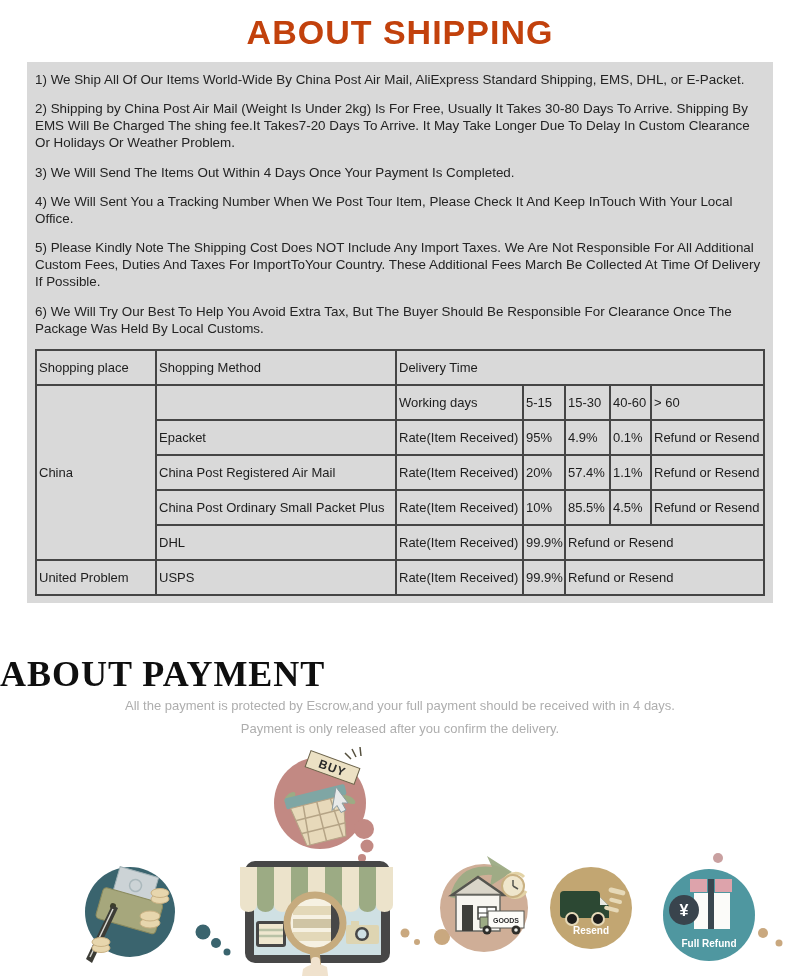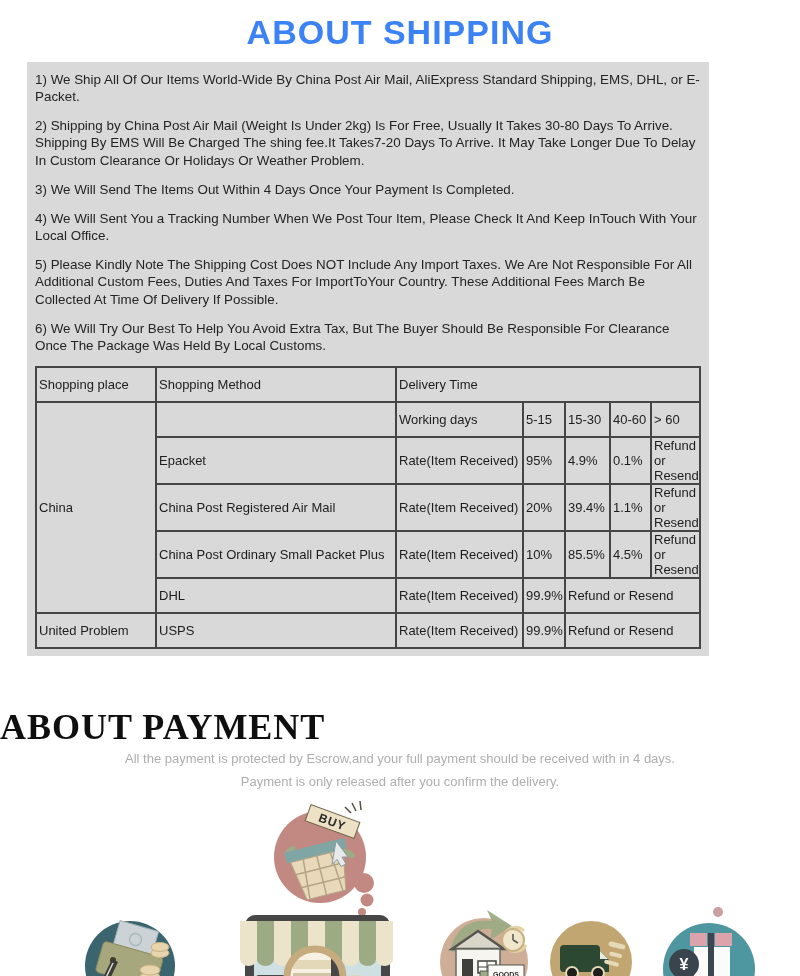--- a/index.html
+++ b/index.html
@@ -1,22 +1,22 @@
 <!DOCTYPE html>
 <html><head>
 <meta charset="utf-8">
 <style>
   html,body { margin:0; padding:0; background:#ffffff; }
   body { width:800px; height:976px; overflow:hidden; font-family:"Liberation Sans", sans-serif; }
   .page { position:relative; width:800px; height:976px; background:#fff; }
 
   .shipping-title { margin:0; padding-top:13px; text-align:center; font-size:34px;
-    font-weight:700; letter-spacing:1px; color:#3b82f6; }
-
-  .panel { margin:10px 0 0 27px; width:682px; box-sizing:border-box;
+    font-weight:700; letter-spacing:1px; color:#c2410c; }
+
+  .panel { margin:10px 0 0 27px; width:746px; box-sizing:border-box;
     background:#d9d9d9; padding:9px 8px 4px 8px; color:#242424; }
   .panel p { margin:0 0 12px 0; font-size:13.4px; line-height:1.28; }
 
   table.ship { border-collapse:collapse; width:100%; table-layout:fixed;
     margin:8px 0 3px 0; background:transparent; }
   table.ship td { border:2px solid #454545; height:33px; 
     vertical-align:middle; font-size:13px; color:#1d1d1d; padding:0 2px; overflow:hidden; }
 
   .payment-title { margin:50px 0 0 0; text-align:left;
     font-family:"Liberation Serif", serif; font-weight:700; font-size:36px;
@@ -73,21 +73,21 @@
         <td>Rate(Item Received)</td>
         <td>95%</td>
         <td>4.9%</td>
         <td>0.1%</td>
         <td>Refund or Resend</td>
       </tr>
       <tr>
         <td>China Post Registered Air Mail</td>
         <td>Rate(Item Received)</td>
         <td>20%</td>
-        <td>39.4%</td>
+        <td>57.4%</td>
         <td>1.1%</td>
         <td>Refund or Resend</td>
       </tr>
       <tr>
         <td>China Post Ordinary Small Packet Plus</td>
         <td>Rate(Item Received)</td>
         <td>10%</td>
         <td>85.5%</td>
         <td>4.5%</td>
         <td>Refund or Resend</td>

